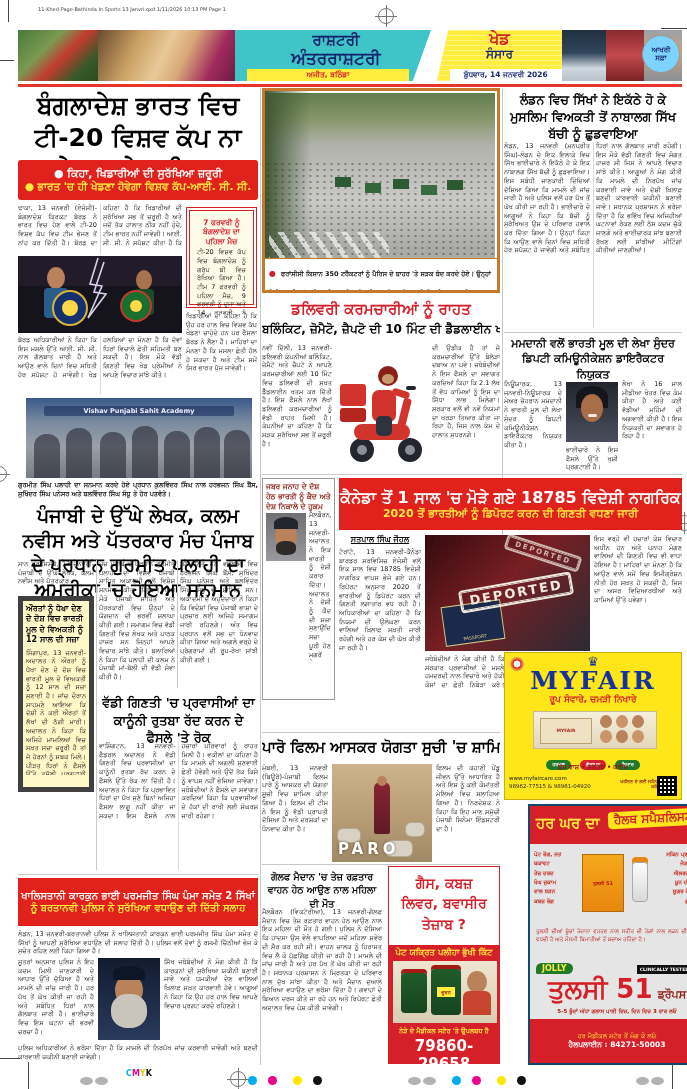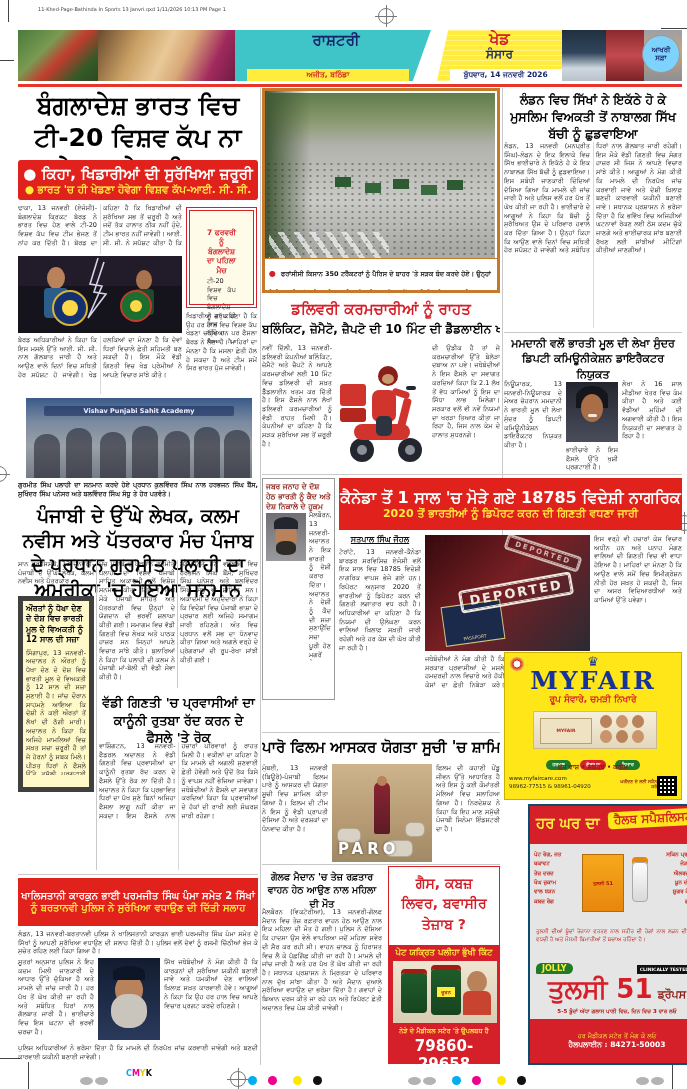--- a/index.html
+++ b/index.html
@@ -104,20 +104,21 @@
   <div class="croph" style="left:0;top:1058px;width:20px;"></div>
   <div class="croph" style="right:0;top:28px;width:26px;"></div>
   <div class="cropv" style="right:14px;top:1062px;height:27px;"></div>
 
   <div class="mast">
     <div class="ph" style="left:0;width:80px;background:linear-gradient(135deg,#4a7a3a,#7a9a52 35%,#c23b2e 55%,#355a28 80%,#2c4a20);"></div>
     <div class="ph" style="left:80px;width:137px;background:linear-gradient(115deg,#6a4a2f 0%,#caa064 28%,#e9c998 48%,#d8a878 62%,#a22a5e 82%,#6e1c42 100%);"></div>
     <div class="ph teal" style="left:217px;width:202px;">
       <div class="abs" style="left:0;width:100%;top:2px;text-align:center;font-weight:bold;color:#17256d;font-size:15px;line-height:1.1;">
         <div>ਰਾਸ਼ਟਰੀ</div>
+        <div style="font-size:17px;">ਅੰਤਰਰਾਸ਼ਟਰੀ</div>
       </div>
       <div class="abs" style="left:6%;bottom:0;width:80%;background:#ffec3d;color:#d5202a;font-weight:bold;font-size:7.5px;text-align:center;padding:1px 0;">ਅਜੀਤ, ਬਠਿੰਡਾ</div>
     </div>
     <div class="ph yelbox" style="left:419px;width:125px;">
       <div class="abs" style="left:0;width:100%;top:1px;text-align:center;font-weight:bold;line-height:1.05;">
         <div style="color:#d5202a;font-size:16px;">ਖੇਡ</div>
         <div style="color:#17256d;font-size:12px;">ਸੰਸਾਰ</div>
       </div>
       <div class="abs" style="left:10%;bottom:0;width:90%;background:#fff;color:#17256d;font-weight:bold;font-size:7.5px;text-align:center;padding:1px 0;">ਬੁੱਧਵਾਰ, 14 ਜਨਵਰੀ 2026</div>
     </div>
@@ -126,21 +127,21 @@
     <div class="ph" style="left:626px;width:38px;background:linear-gradient(180deg,#9aa0a8 0%,#c9a47e 40%,#8a8f96 100%);"></div>
     <div class="badge" style="right:2px;top:5px;">
       <span>ਆਖਰੀ</span>
       <span>ਸਫ਼ਾ</span>
     </div>
   </div>
 
   <div class="abs hl" style="left:18px;top:90px;width:240px;height:66px;font-size:25px;line-height:1.28;">ਬੰਗਲਾਦੇਸ਼ ਭਾਰਤ ਵਿਚ ਟੀ-20 ਵਿਸ਼ਵ ਕੱਪ ਨਾ ਖੇਡਣ 'ਤੇ ਅੜਿਆ</div>
 
   <div class="abs redban" style="left:18px;top:160px;width:240px;height:40px;border-radius:3px;display:flex;flex-direction:column;justify-content:center;">
-    <div style="font-size:15px;" class="nowrap">● ਕਿਹਾ, ਖਿਡਾਰੀਆਂ ਦੀ ਸੁਰੱਖਿਆ ਜ਼ਰੂਰੀ</div>
+    <div style="font-size:11px;" class="nowrap">● ਕਿਹਾ, ਖਿਡਾਰੀਆਂ ਦੀ ਸੁਰੱਖਿਆ ਜ਼ਰੂਰੀ</div>
     <div style="font-size:10.5px;color:#ffec3d;" class="nowrap">● ਭਾਰਤ 'ਚ ਹੀ ਖੇਡਣਾ ਹੋਵੇਗਾ ਵਿਸ਼ਵ ਕੱਪ-ਆਈ. ਸੀ. ਸੀ.</div>
   </div>
 
   <div class="abs bt cols2" style="left:18px;top:204px;width:164px;height:50px;">ਢਾਕਾ, 13 ਜਨਵਰੀ (ਏਜੰਸੀ)-ਬੰਗਲਾਦੇਸ਼ ਕ੍ਰਿਕਟ ਬੋਰਡ ਨੇ ਭਾਰਤ ਵਿਚ ਹੋਣ ਵਾਲੇ ਟੀ-20 ਵਿਸ਼ਵ ਕੱਪ ਵਿਚ ਟੀਮ ਭੇਜਣ ਤੋਂ ਨਾਂਹ ਕਰ ਦਿੱਤੀ ਹੈ। ਬੋਰਡ ਦਾ ਕਹਿਣਾ ਹੈ ਕਿ ਖਿਡਾਰੀਆਂ ਦੀ ਸੁਰੱਖਿਆ ਸਭ ਤੋਂ ਜ਼ਰੂਰੀ ਹੈ ਅਤੇ ਜਦੋਂ ਤੱਕ ਹਾਲਾਤ ਠੀਕ ਨਹੀਂ ਹੁੰਦੇ, ਟੀਮ ਭਾਰਤ ਨਹੀਂ ਜਾਵੇਗੀ। ਆਈ. ਸੀ. ਸੀ. ਨੇ ਸਪੱਸ਼ਟ ਕੀਤਾ ਹੈ ਕਿ ਵਿਸ਼ਵ ਕੱਪ ਭਾਰਤ ਵਿਚ ਹੀ ਹੋਵੇਗਾ।</div>
 
   <div class="photo" style="left:18px;top:256px;width:164px;height:77px;">
     <svg width="164" height="77" xmlns="http://www.w3.org/2000/svg">
       <rect width="164" height="77" fill="#15131c"></rect>
       <rect x="0" y="0" width="164" height="30" fill="#221c2a"></rect>
       <ellipse cx="38" cy="22" rx="9" ry="11" fill="#b9825a"></ellipse>
@@ -150,21 +151,21 @@
       <polyline points="80,2 72,28 84,30 70,62 88,38 76,36 86,6" fill="none" stroke="#e8e8ff" stroke-width="1.6" opacity="0.9"></polyline>
       <circle cx="52" cy="52" r="17" fill="#14306e" stroke="#d8b33a" stroke-width="2"></circle>
       <circle cx="52" cy="52" r="8" fill="#ffd84a"></circle>
       <circle cx="118" cy="50" r="15" fill="#1a6e2e" stroke="#c23b2e" stroke-width="2"></circle>
       <circle cx="118" cy="50" r="6" fill="#ffd84a"></circle>
     </svg>
   </div>
 
   <div class="abs bt cols2" style="left:18px;top:336px;width:164px;height:58px;">ਬੋਰਡ ਅਧਿਕਾਰੀਆਂ ਨੇ ਕਿਹਾ ਕਿ ਇਸ ਮਸਲੇ ਉੱਤੇ ਆਈ. ਸੀ. ਸੀ. ਨਾਲ ਗੱਲਬਾਤ ਜਾਰੀ ਹੈ ਅਤੇ ਆਉਣ ਵਾਲੇ ਦਿਨਾਂ ਵਿਚ ਸਥਿਤੀ ਹੋਰ ਸਪੱਸ਼ਟ ਹੋ ਜਾਵੇਗੀ। ਖੇਡ ਹਲਕਿਆਂ ਦਾ ਮੰਨਣਾ ਹੈ ਕਿ ਦੋਵਾਂ ਧਿਰਾਂ ਵਿਚਾਲੇ ਛੇਤੀ ਸਹਿਮਤੀ ਬਣ ਸਕਦੀ ਹੈ। ਇਸ ਮੌਕੇ ਵੱਡੀ ਗਿਣਤੀ ਵਿਚ ਖੇਡ ਪ੍ਰੇਮੀਆਂ ਨੇ ਆਪਣੇ ਵਿਚਾਰ ਸਾਂਝੇ ਕੀਤੇ।</div>
 
-  <div class="abs sidebox" style="left:186px;top:207px;width:71px;height:101px;padding:20px;box-sizing:border-box;">
+  <div class="abs sidebox" style="left:186px;top:207px;width:71px;height:101px;padding:10px;box-sizing:border-box;">
     <div style="color:#d5202a;font-weight:bold;font-size:7.5px;text-align:center;line-height:1.25;">7 ਫਰਵਰੀ ਨੂੰ ਬੰਗਲਾਦੇਸ਼ ਦਾ ਪਹਿਲਾ ਮੈਚ</div>
     <div class="bt" style="height:66px;margin-top:2px;">ਟੀ-20 ਵਿਸ਼ਵ ਕੱਪ ਵਿਚ ਬੰਗਲਾਦੇਸ਼ ਨੂੰ ਗਰੁੱਪ ਬੀ ਵਿਚ ਰੱਖਿਆ ਗਿਆ ਹੈ। ਟੀਮ 7 ਫਰਵਰੀ ਨੂੰ ਪਹਿਲਾ ਮੈਚ, 9 ਫਰਵਰੀ ਨੂੰ ਦੂਜਾ ਅਤੇ 14 ਫਰਵਰੀ ਨੂੰ ਤੀਜਾ ਮੈਚ ਖੇਡੇਗੀ। ਟੀਮ ਦਾ ਆਖਰੀ ਗਰੁੱਪ ਮੈਚ 17 ਫਰਵਰੀ ਨੂੰ ਮੁੰਬਈ ਵਿਚ ਨਿਰਧਾਰਿਤ ਹੈ।</div>
   </div>
   <div class="abs bt" style="left:186px;top:312px;width:71px;height:82px;">ਖਿਡਾਰੀਆਂ ਦਾ ਕਹਿਣਾ ਹੈ ਕਿ ਉਹ ਹਰ ਹਾਲ ਵਿਚ ਵਿਸ਼ਵ ਕੱਪ ਖੇਡਣਾ ਚਾਹੁੰਦੇ ਹਨ ਪਰ ਫੈਸਲਾ ਬੋਰਡ ਨੇ ਲੈਣਾ ਹੈ। ਮਾਹਿਰਾਂ ਦਾ ਮੰਨਣਾ ਹੈ ਕਿ ਮਸਲਾ ਛੇਤੀ ਹੱਲ ਹੋ ਸਕਦਾ ਹੈ ਅਤੇ ਟੀਮ ਸਮੇਂ ਸਿਰ ਭਾਰਤ ਪੁੱਜ ਜਾਵੇਗੀ।</div>
 
   <div class="photo groupphoto" style="left:26px;top:398px;width:226px;height:80px;">
     <div class="banner-strip">Vishav Punjabi Sahit Academy</div>
     <div class="person" style="left:8px;"></div>
       <div class="person" style="left:40px;height:50px;"></div>
     <div class="person" style="left:74px;height:46px;"></div>

